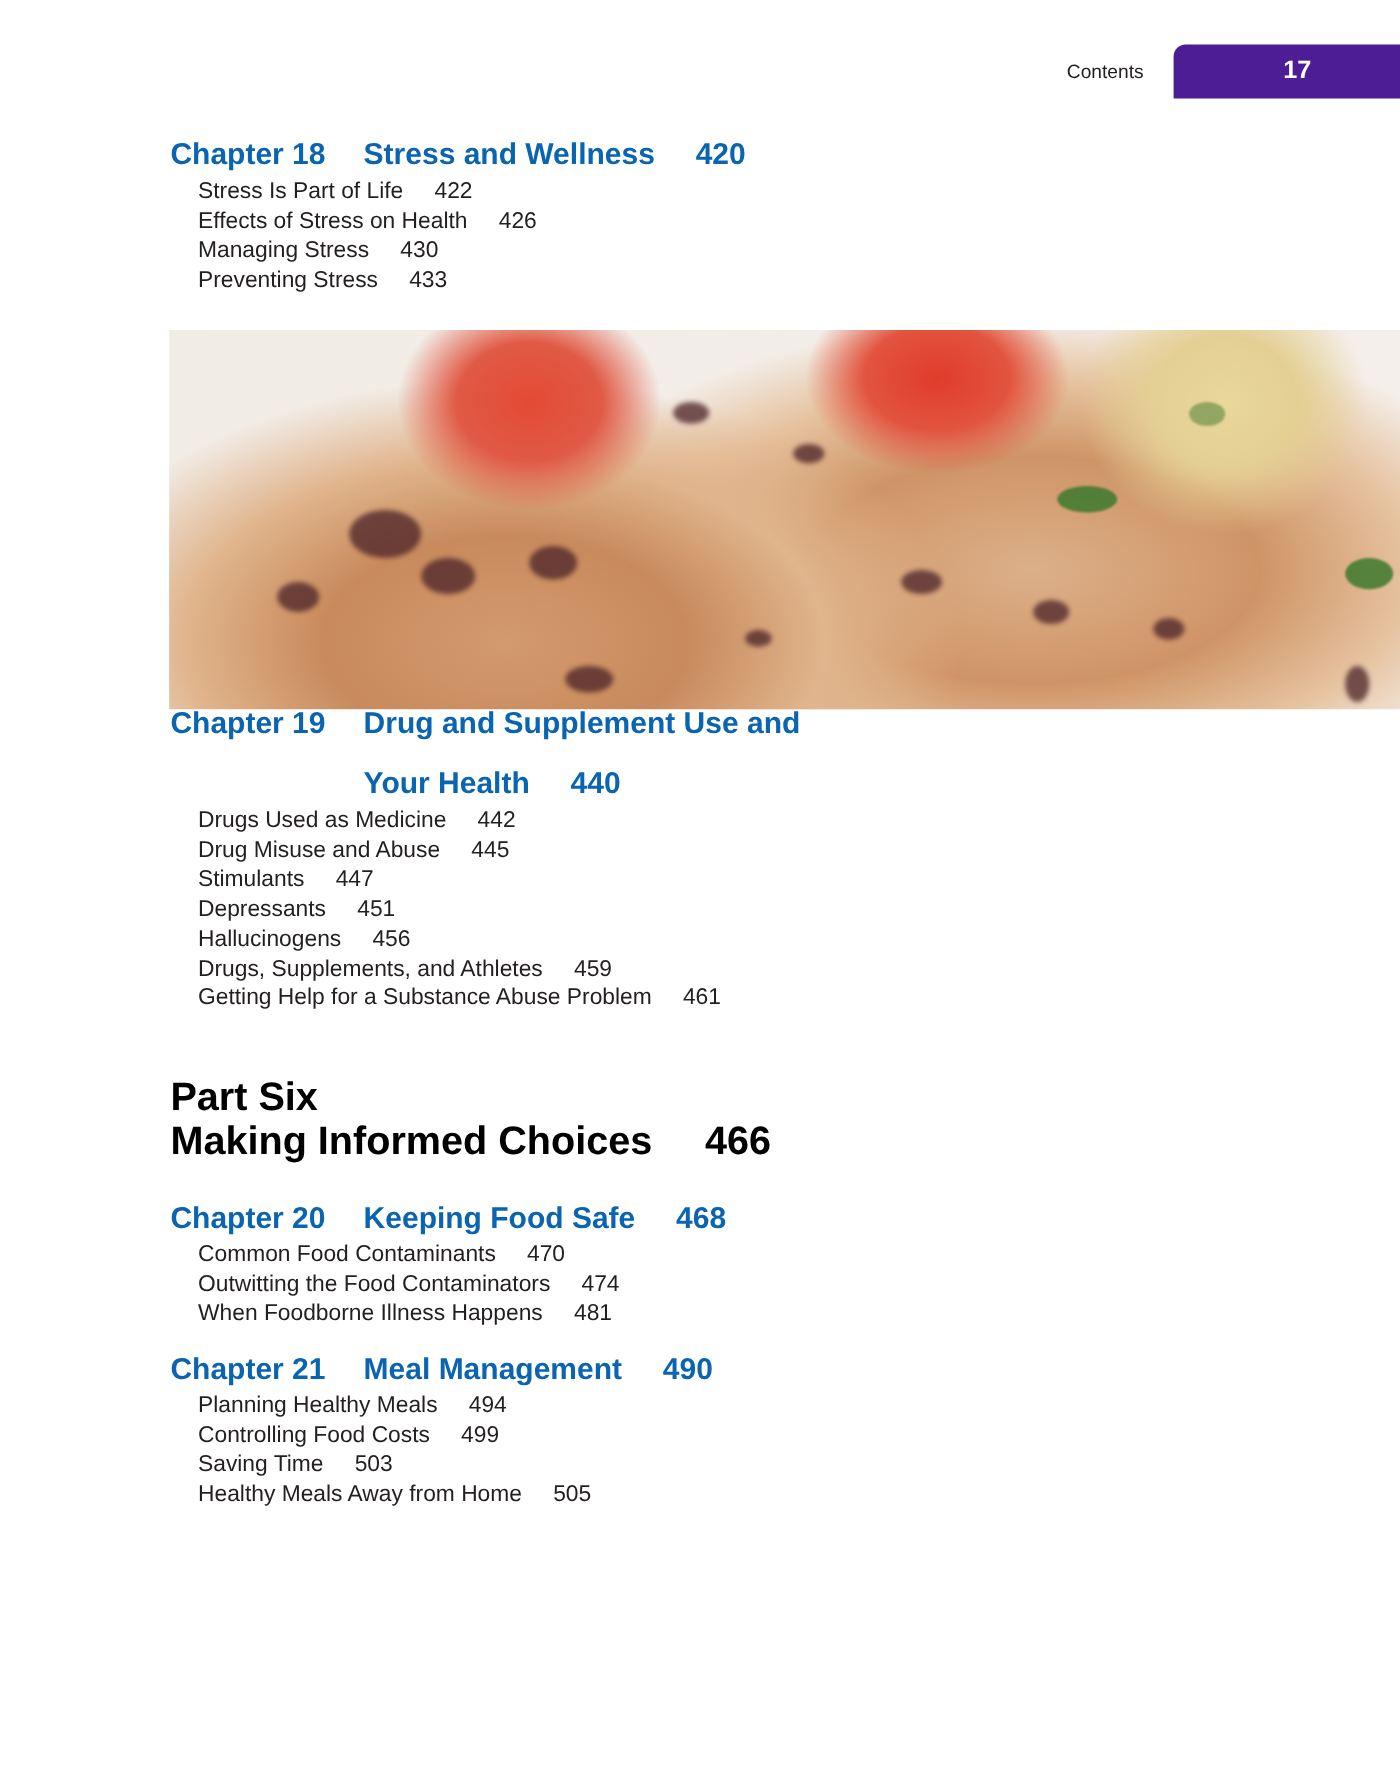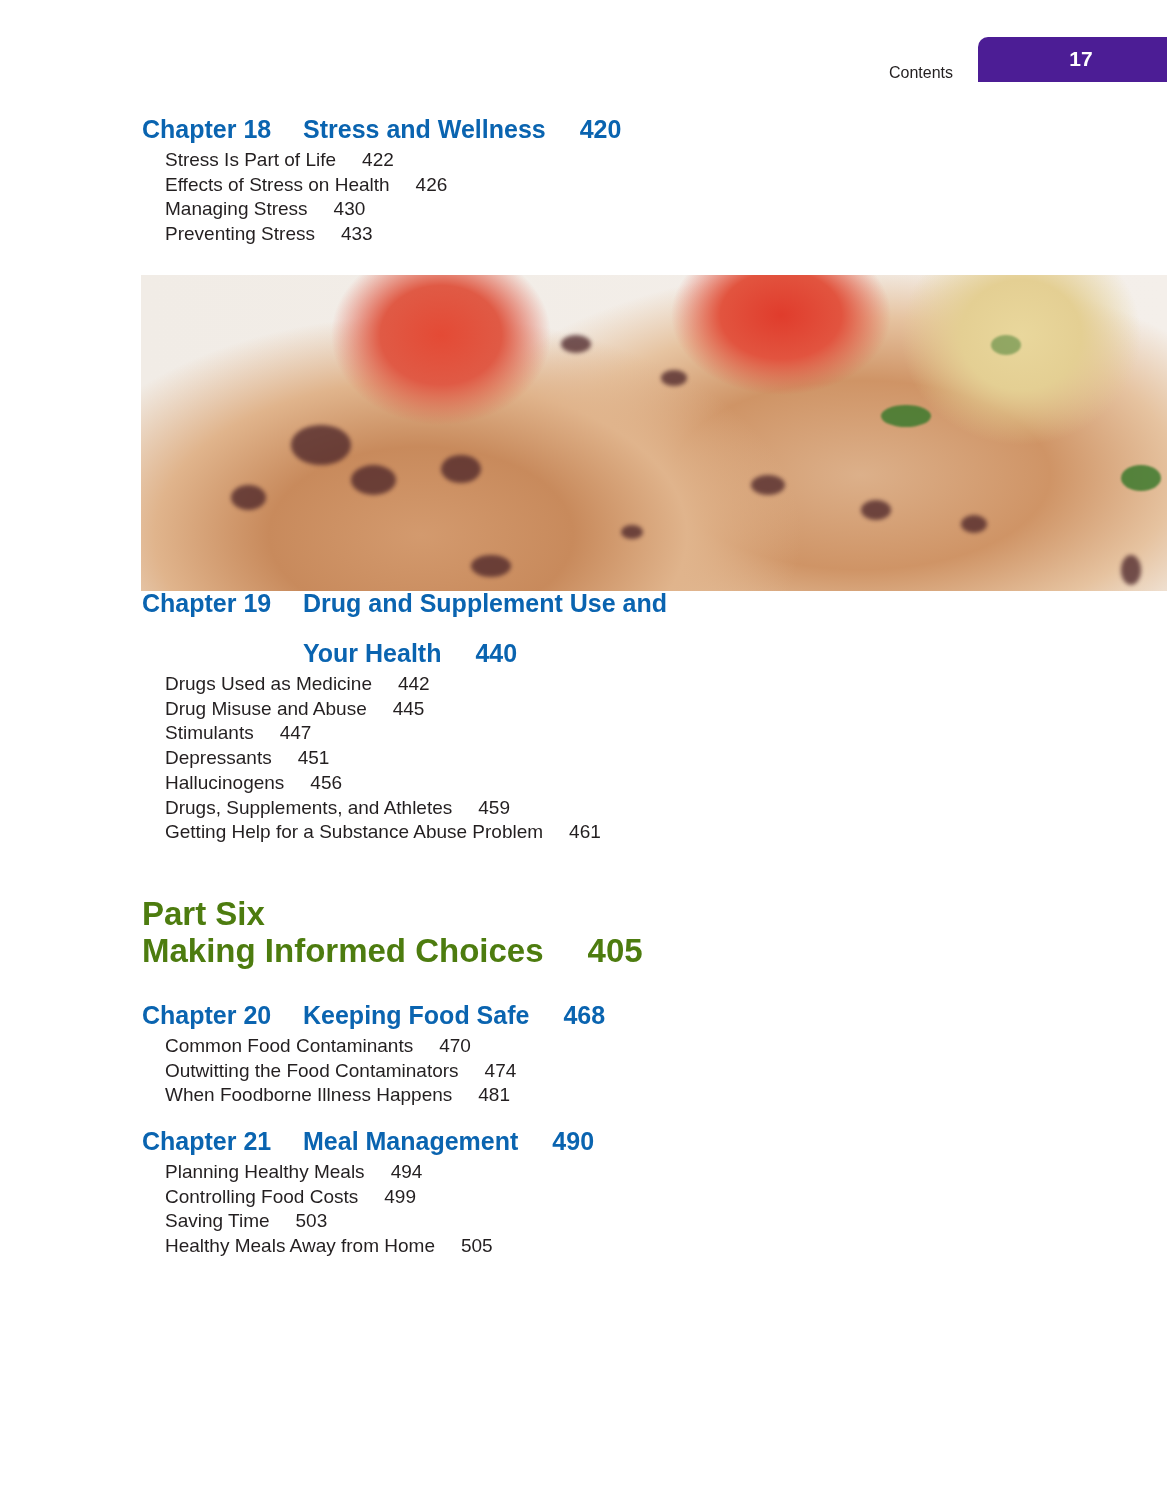--- a/index.html
+++ b/index.html
@@ -11,21 +11,21 @@
       width: 1167px;
       height: 1490px;
       position: relative;
       overflow: hidden;
       font-family: "Liberation Sans", sans-serif;
       color: #231f20;
     }
     .header-label {
       position: absolute;
       left: 889px;
-      top: 64px;
+      top: 52px;
       font-size: 16px;
       color: #231f20;
     }
     .page-tab {
       position: absolute;
       left: 978px;
       top: 37px;
       width: 189px;
       height: 45px;
       background: #4c1d95;
@@ -59,21 +59,21 @@
       margin-top: 4px;
       padding-left: 23px;
     }
     .topic {
       font-size: 19px;
       line-height: 24.7px;
       white-space: nowrap;
     }
     .topic .pg { margin-left: 26px; text-align: center; }
     .part-heading {
-      color: #4d7c0f;
+      color: #000000;
       font-weight: bold;
       font-size: 33px;
       line-height: 37px;
       white-space: nowrap;
     }
     .part-heading .gap { display: inline-block; width: 44px; }
     .photo {
       position: absolute;
       left: 141px;
       top: 275px;
@@ -153,21 +153,21 @@
     <div class="topic"><span>Depressants</span><span class="pg">451</span></div>
     <div class="topic"><span>Hallucinogens</span><span class="pg">456</span></div>
     <div class="topic"><span>Drugs, Supplements, and Athletes</span><span class="pg">459</span></div>
     <div class="topic"><span>Getting Help for a Substance Abuse Problem</span><span class="pg">461</span></div>
   </div>
 </div>
 
 <div class="section" style="top:895px;">
   <div class="part-heading">
     <div>Part Six</div>
-    <div><span>Making Informed Choices</span><span class="gap"></span><span>405</span></div>
+    <div><span>Making Informed Choices</span><span class="gap"></span><span>466</span></div>
   </div>
 </div>
 
 <div class="section" style="top:981px;margin-top:19px;">
   <div class="chapter-heading">
     <span class="ch-num">Chapter 20</span><span>Keeping Food Safe</span><span class="gap"></span><span>468</span>
   </div>
   <div class="topics">
     <div class="topic"><span>Common Food Contaminants</span><span class="pg">470</span></div>
     <div class="topic"><span>Outwitting the Food Contaminators</span><span class="pg">474</span></div>

